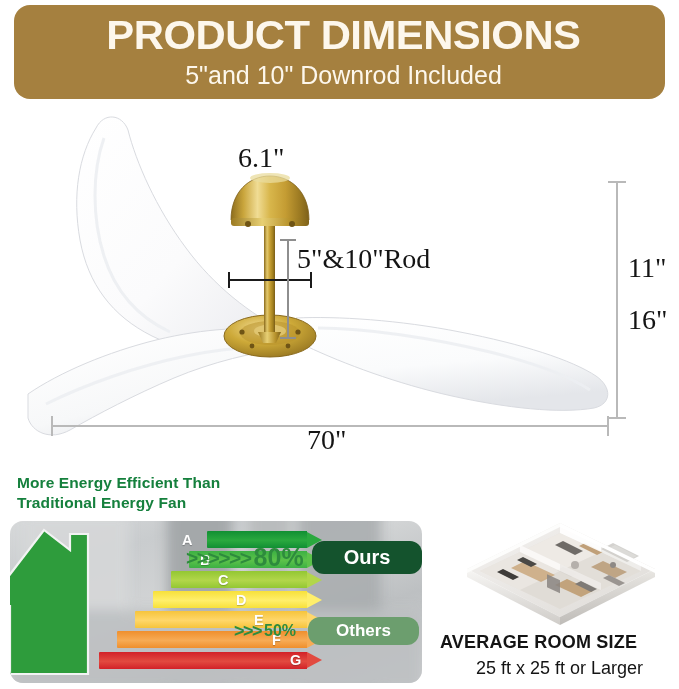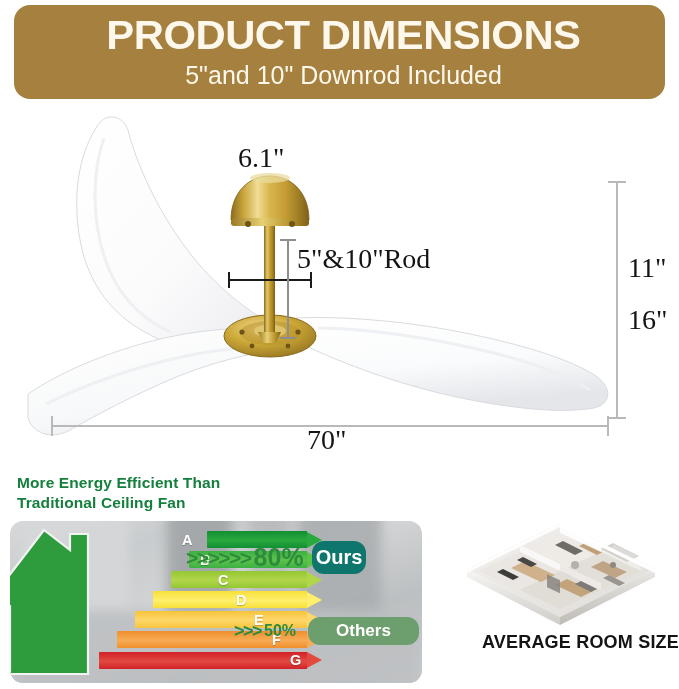--- a/index.html
+++ b/index.html
@@ -159,44 +159,44 @@
   .pct-ours   { font-size: 25px; margin-right: 8px; }
   .pct-others { font-size: 16px; margin-right: 12px; }
   .pill {
     color: #ffffff;
     font-weight: bold;
     border-radius: 12px;
     display: inline-block;
     line-height: 1;
   }
   .pill-ours {
-    background: #0f766e;
+    background: #14532d;
     font-size: 20px;
-    padding: 6px 4px 7px;
+    padding: 6px 32px 7px;
   }
   .pill-others {
     background: #6c9e6e;
     font-size: 17px;
     padding: 5px 28px 6px;
   }
 
   
   .room-wrap {
     position: absolute;
     left: 440px;
     top: 521px;
     width: 239px;
     height: 168px;
   }
   .room-img { position: absolute; left: 23px; top: 0; width: 195px; height: 108px; }
   .room-title {
     position: absolute;
     left: 0; right: 0;
     top: 111px;
-    text-align: right;
+    text-align: left;
     font-size: 18px;
     font-weight: bold;
     color: #141414;
     letter-spacing: 0.2px;
   }
   .room-sub {
     position: absolute;
     left: 0; right: 0;
     top: 137px;
     text-align: center;
@@ -321,21 +321,21 @@
 </div>
 
 <div class="dim-text dim-61">6.1"</div>
 <div class="dim-text dim-rod">5"&amp;10"Rod</div>
 <div class="dim-text dim-11">11"</div>
 <div class="dim-text dim-16">16"</div>
 <div class="dim-text dim-70">70"</div>
 
 <div class="eff-caption">
   <div>More Energy Efficient Than</div>
-  <div>Traditional Ceiling Fan</div>
+  <div>Traditional Energy Fan</div>
 </div>
 
 <div class="energy-panel">
   <div class="blur-bg">
     <div class="bg-b5"></div>
     <div class="bg-b1"></div>
     <div class="bg-b2"></div>
     <div class="bg-b3"></div>
     <div class="bg-b4"></div>
   </div>
@@ -445,13 +445,14 @@
     <path d="M57,31 L57,24 L97,43 L97,50 Z" fill="#fbfaf9" opacity="0.85"></path>
     <path d="M97,50 L97,43 L138,62 L138,69 Z" fill="#eeecea" opacity="0.85"></path>
 
     <path d="M150,22 L176,35 L164,41 L138,28 Z" fill="#cfcdca" opacity="0.9"></path>
     <path d="M152,24 L174,35 L166,39 L144,28 Z" fill="#e0dedb" opacity="0.7"></path>
 
     <path d="M97,2 L192,48 L192,52 L97,6 Z" fill="#ffffff"></path>
     <path d="M4,48 L97,2 L97,6 L4,52 Z" fill="#fdfdfc"></path>
   </svg>
   <div class="room-title">AVERAGE ROOM SIZE</div>
+  <div class="room-sub">25 ft x 25 ft or Larger</div>
 </div>
 
 </body></html>

